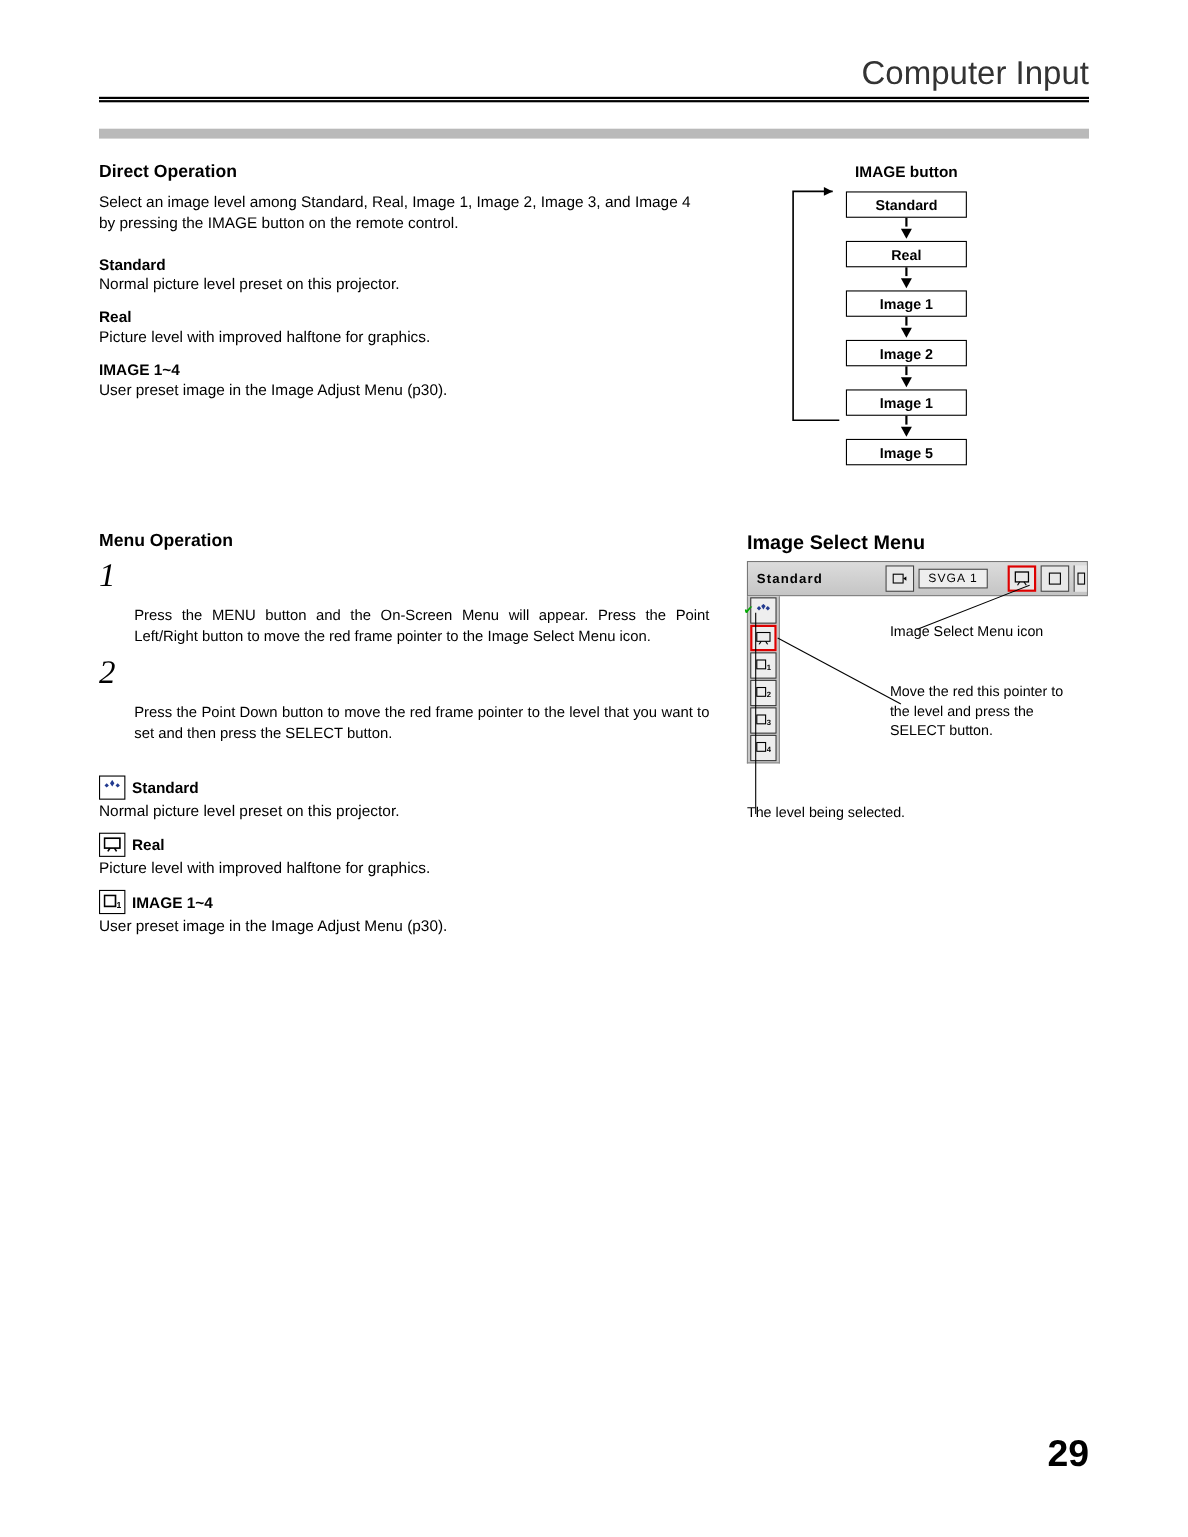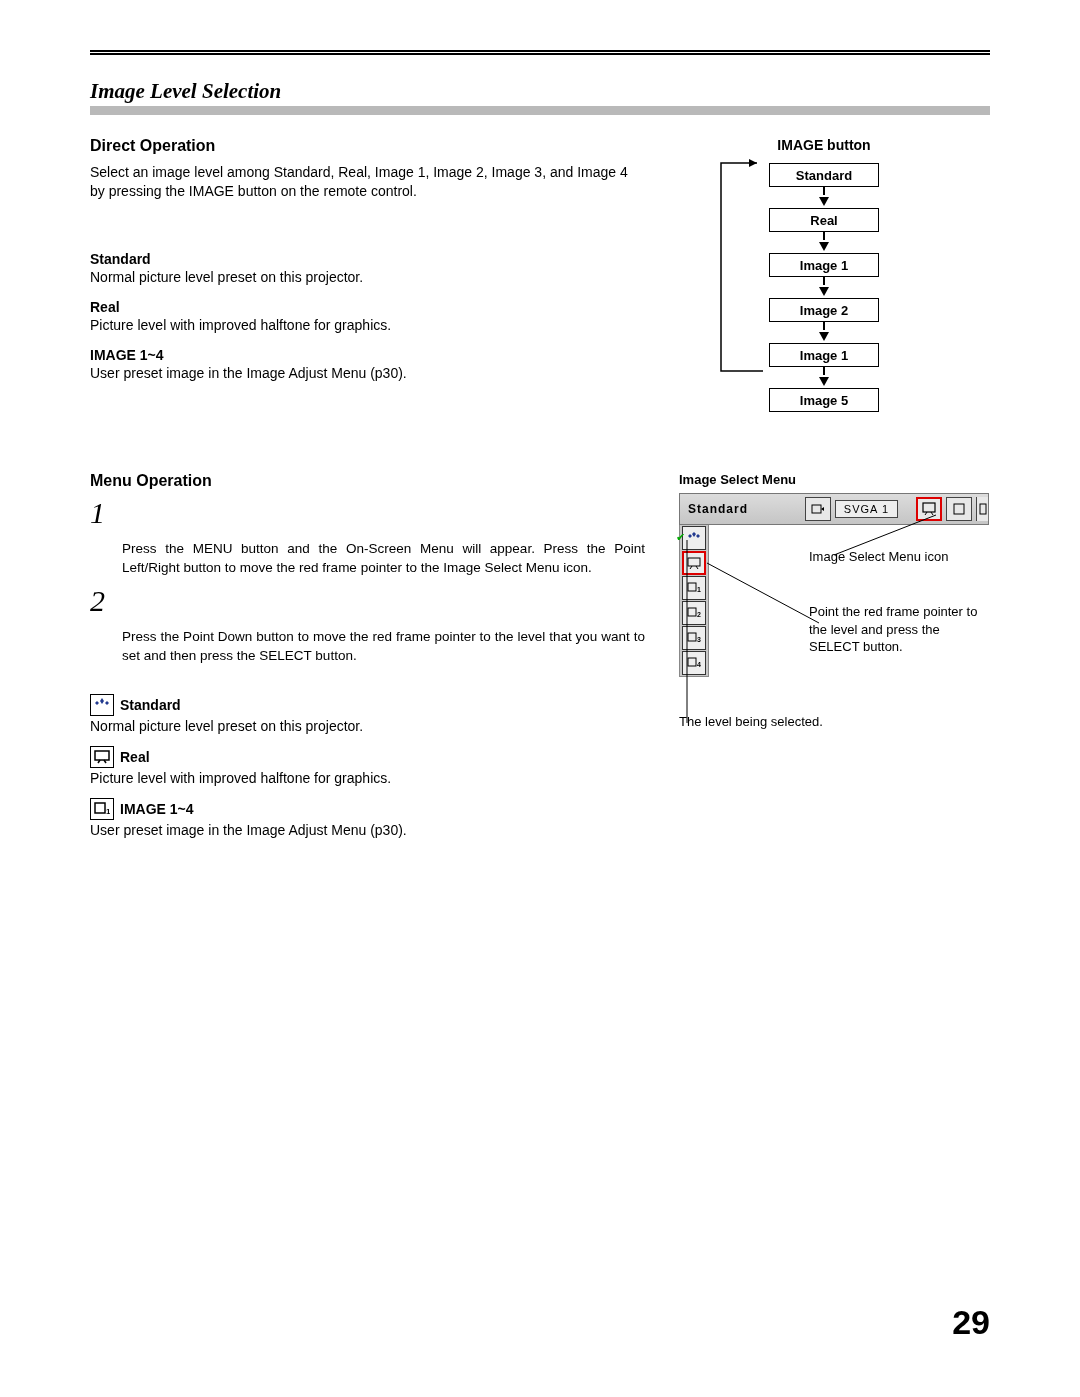--- a/index.html
+++ b/index.html
@@ -52,21 +52,21 @@
   .left-col { flex: 1; max-width: 555px; }
   .right-col { width: 310px; }
   .sub-h {
     font-weight: bold;
     font-size: 16px;
     margin: 0 0 8px 0;
   }
   .body-txt {
     font-size: 14px;
     line-height: 1.35;
-    margin: 0 0 30px 0;
+    margin: 0 0 0 0;
   }
   .term {
     font-weight: bold;
     font-size: 14px;
     margin: 0 0 2px 0;
   }
   .def {
     font-size: 14px;
     margin: 0 0 14px 0;
   }
@@ -165,21 +165,21 @@
     position: absolute;
     left: -6px;
     top: 20px;
     width: 60px;
     height: 220px;
   }
 
   
   .ism-title {
     font-weight: bold;
-    font-size: 13px;
+    font-size: 18px;
     margin-bottom: 6px;
   }
   .ism {
     width: 310px;
     position: relative;
   }
   .ism-menubar {
     height: 32px;
     background: linear-gradient(#dcdcdc,#c5c5c5);
     border: 1px solid #777;
@@ -244,23 +244,23 @@
   .callout-line {
     stroke: #000;
     stroke-width: 1;
     fill: none;
   }
 </style>
 </head>
 <body>
 
 <div class="page">
+  <div class="header-title">Computer Input</div>
   <div class="double-rule"></div>
 
-  <div class="section-title">Image Level Selection</div>
   <div class="thick-gray"></div>
 
   <div class="two-col">
     <div class="left-col">
       <div class="sub-h">Direct Operation</div>
       <p class="body-txt">Select an image level among Standard, Real, Image 1, Image 2, Image 3, and Image 4 by pressing the IMAGE button on the remote control.</p>
       <div style="height:20px"></div>
       <p class="term">Standard</p>
       <p class="def">Normal picture level preset on this projector.</p>
       <p class="term">Real</p>
@@ -432,20 +432,20 @@
               </div>
           </div>
         </div>
 
         <svg style="position:absolute;left:0;top:0;width:310px;height:250px;pointer-events:none">
           <line class="callout-line" x1="257" y1="22" x2="155" y2="62"></line>
           <line class="callout-line" x1="28" y1="70" x2="140" y2="130"></line>
           <line class="callout-line" x1="8" y1="47" x2="8" y2="230"></line>
         </svg>
         <div class="callout" style="position:absolute;left:130px;top:55px">Image Select Menu icon</div>
-        <div class="callout" style="position:absolute;left:130px;top:110px;width:170px">Point the red frame pointer to the level and press the SELECT button.</div>
+        <div class="callout" style="position:absolute;left:130px;top:110px;width:170px">Move the red this pointer to the level and press the SELECT button.</div>
         <div class="callout" style="position:absolute;left:0;top:220px">The level being selected.</div>
       </div>
     </div>
   </div>
 
   <div class="page-num">29</div>
 </div>
 
 </body></html>

